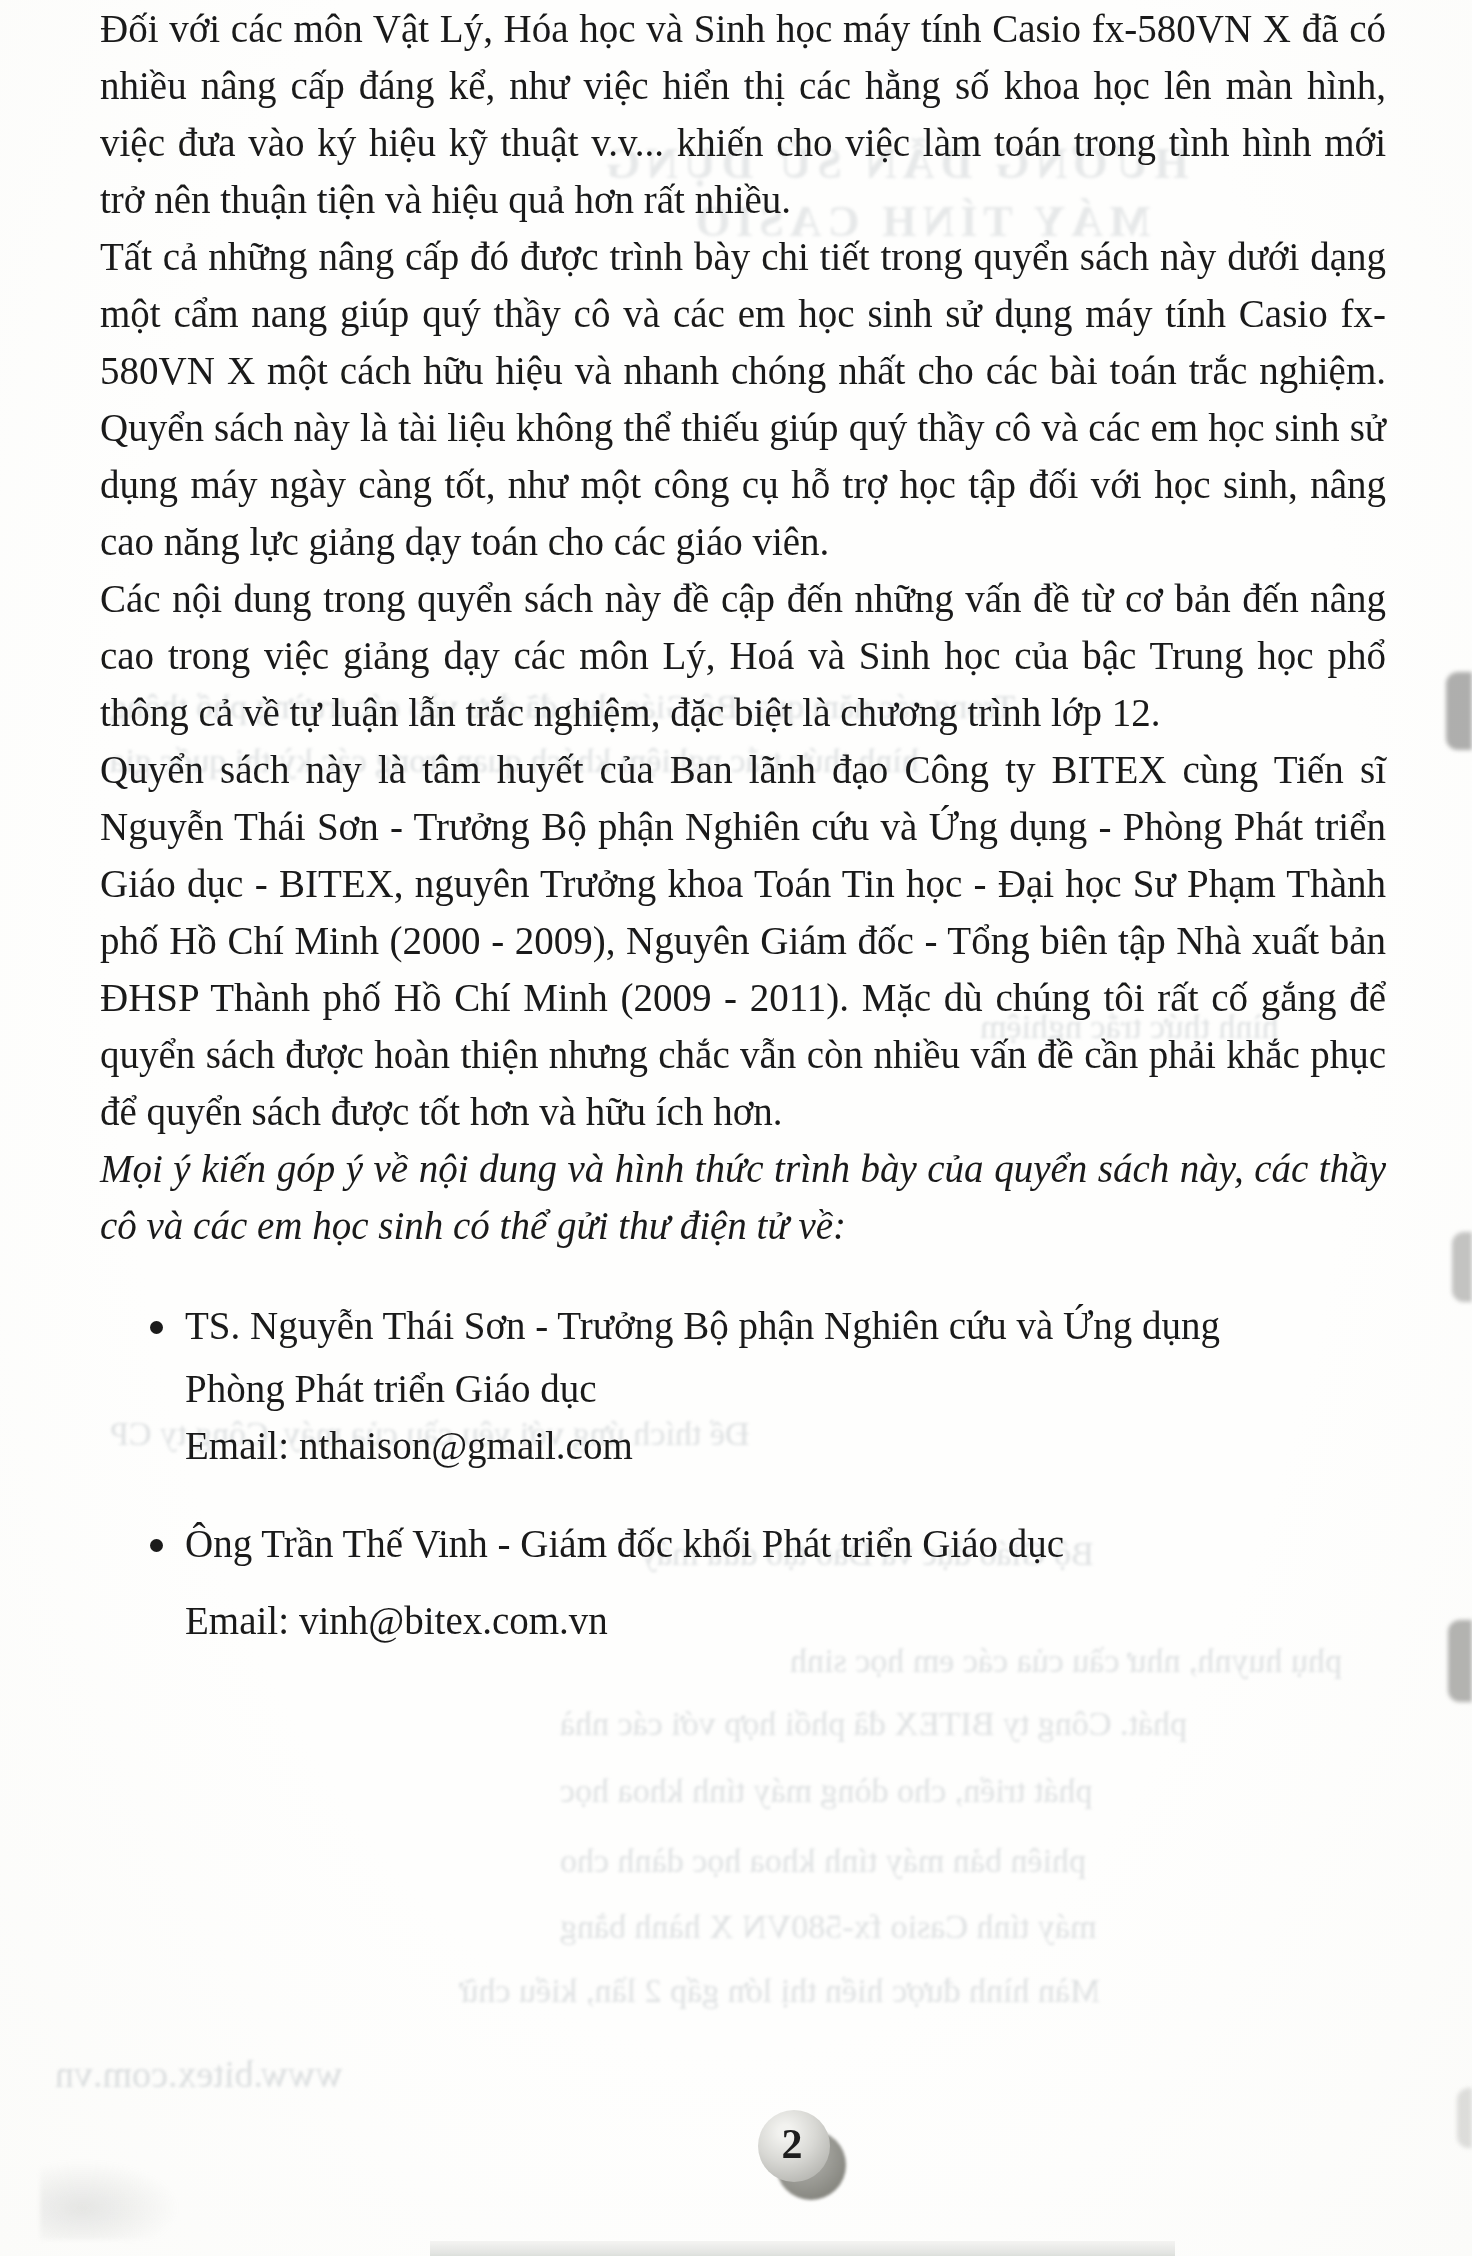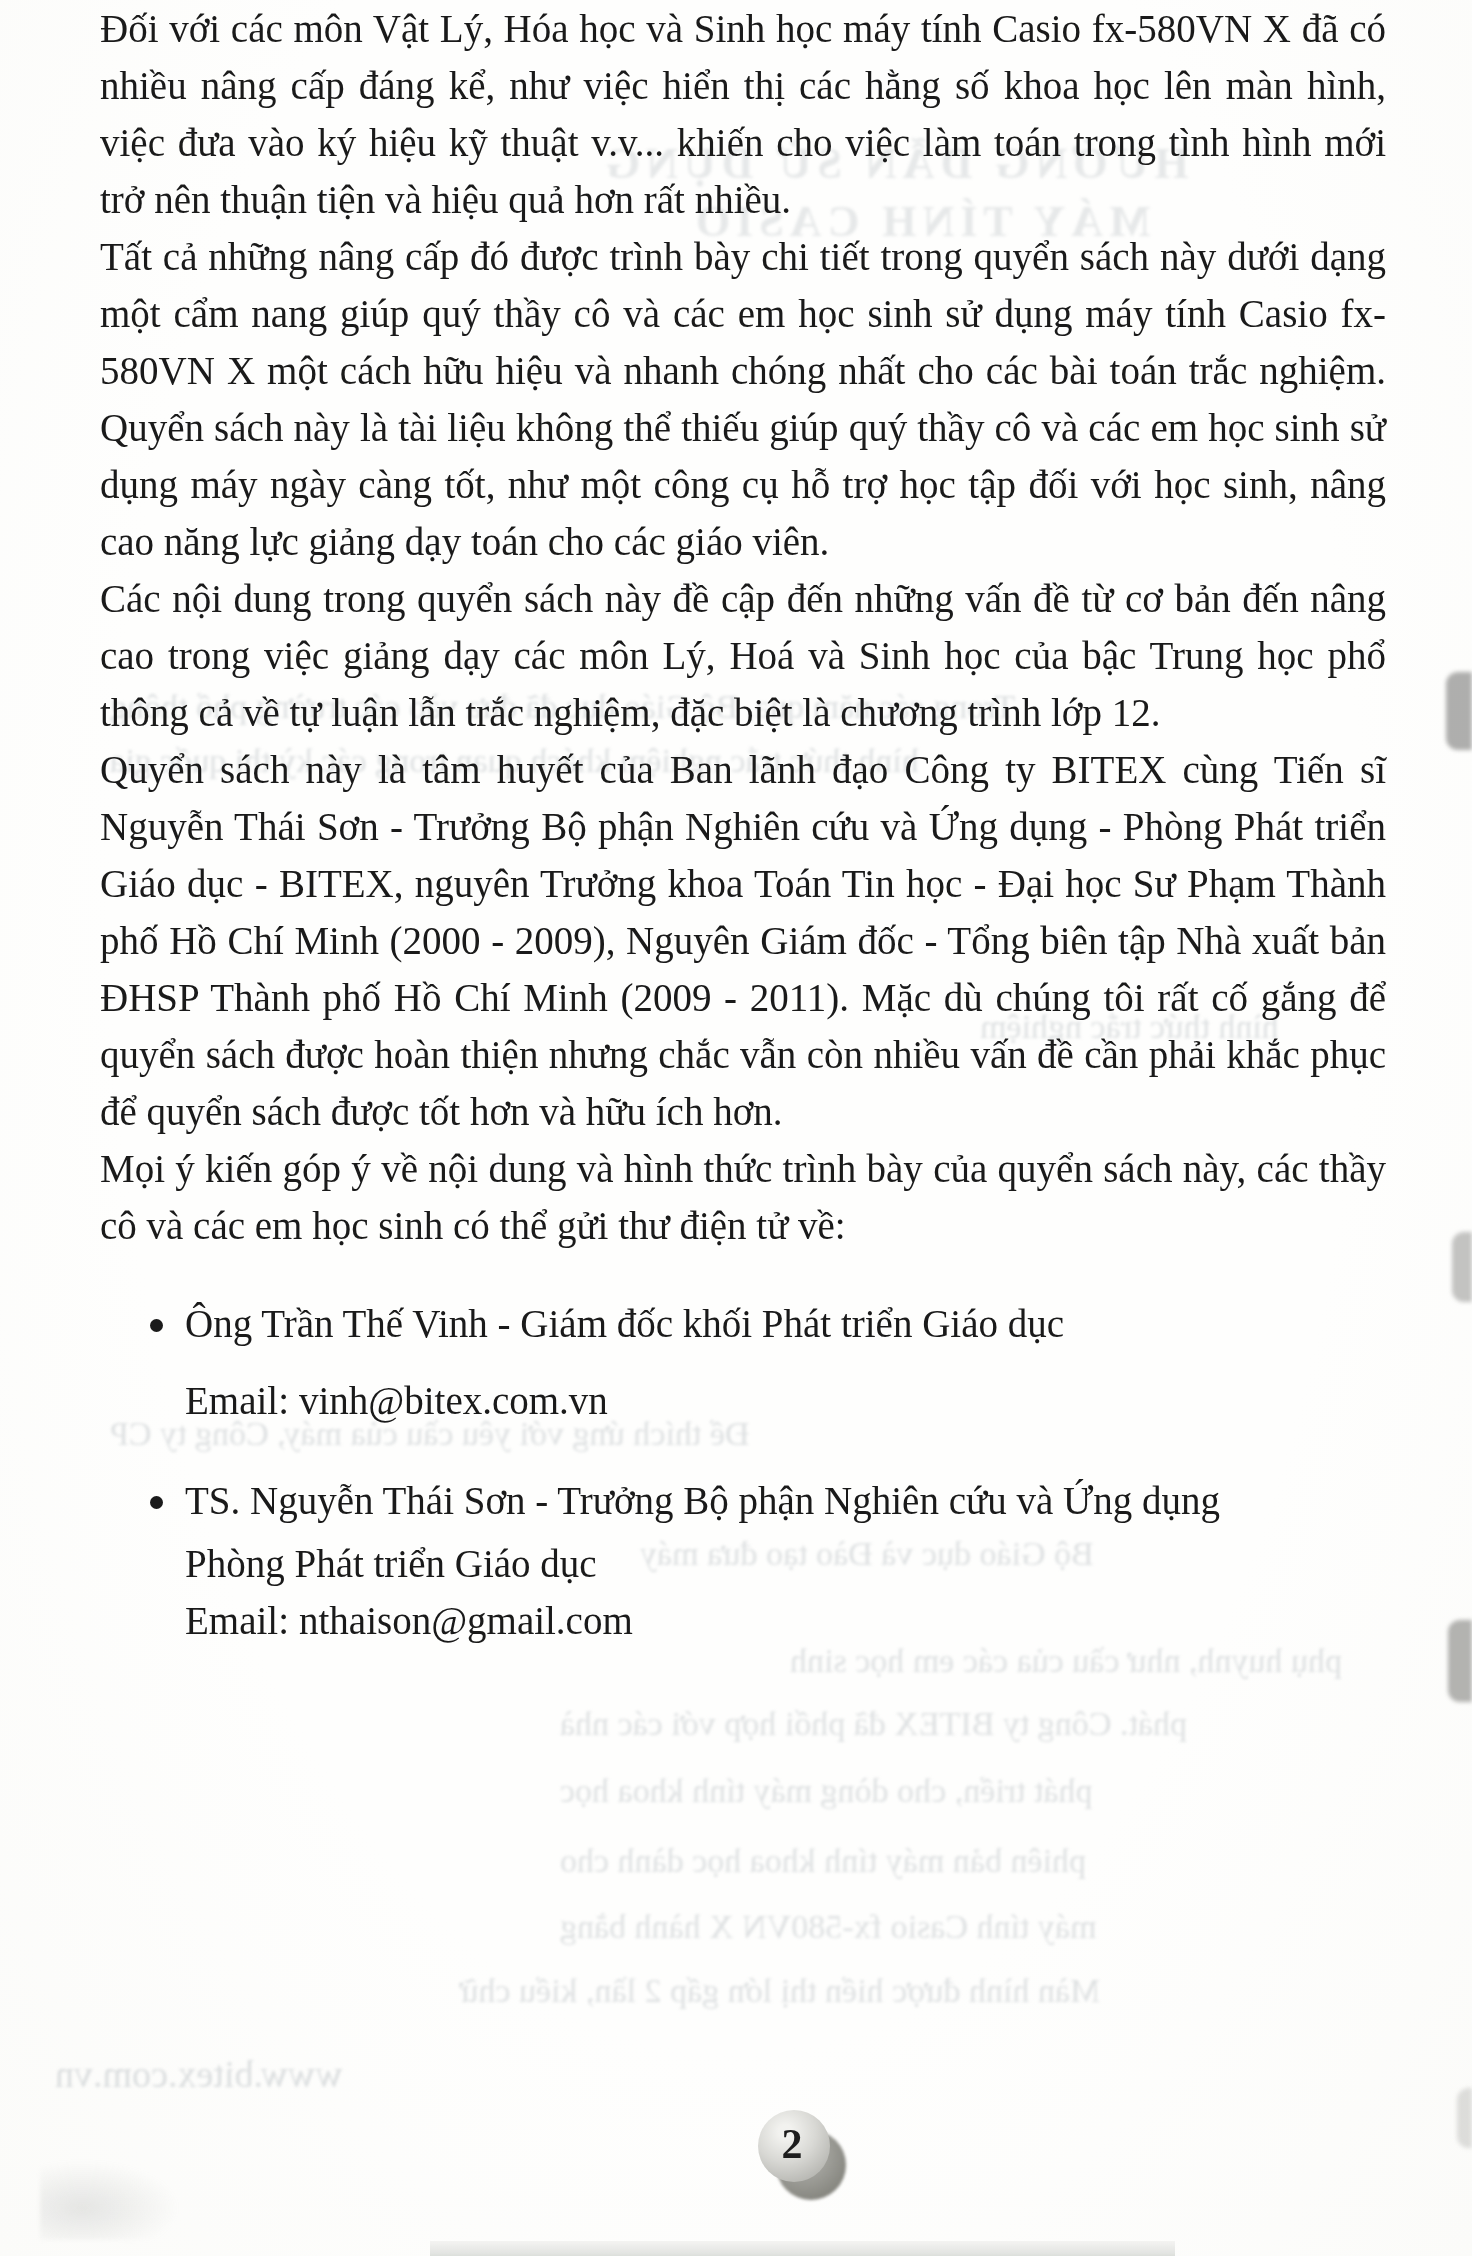--- a/index.html
+++ b/index.html
@@ -21,21 +21,21 @@
     position:absolute;left:100px;right:86px;top:0;
     font-size:39px;line-height:57px;
     text-align:justify;
     color:#1a1a1a;
   }
   .content p{margin:0;}
   .p0{margin-top:196px;}
   .p1{margin-top:34px;font-family:Liberation Serif, serif;}
   .p2{margin-top:30px;font-family:Liberation Serif, serif;}
   .p3{margin-top:44px;}
-  .p4{margin-top:21px;}
+  .p4{margin-top:21px;font-style:italic;}
   .contact{position:relative;padding-left:85px;text-align:left;}
   .contact-1{margin-top:41px;}
   .contact-2{margin-top:43px;}
   .dot{
     position:absolute;left:50px;top:24px;
     width:13px;height:13px;border-radius:50%;
     background:#1b1b1b;
   }
   .contact-line{font-size:39px;line-height:57px;}
   .line2{margin-top:6px;}
@@ -116,34 +116,34 @@
     <div class="bleed-line" style="left:55px;top:2052px;font-size:38px;opacity:.6;">www.bitex.com.vn</div>
   </div>
 
   <div class="content">
     <p class="p0">Đối với các môn Vật Lý, Hóa học và Sinh học máy tính Casio fx-580VN X đã có nhiều nâng cấp đáng kể, như việc hiển thị các hằng số khoa học lên màn hình, việc đưa vào ký hiệu kỹ thuật v.v... khiến cho việc làm toán trong tình hình mới trở nên thuận tiện và hiệu quả hơn rất nhiều.</p>
     <p class="p1">Tất cả những nâng cấp đó được trình bày chi tiết trong quyển sách này dưới dạng một cẩm nang giúp quý thầy cô và các em học sinh sử dụng máy tính Casio fx-580VN X một cách hữu hiệu và nhanh chóng nhất cho các bài toán trắc nghiệm. Quyển sách này là tài liệu không thể thiếu giúp quý thầy cô và các em học sinh sử dụng máy ngày càng tốt, như một công cụ hỗ trợ học tập đối với học sinh, nâng cao năng lực giảng dạy toán cho các giáo viên.</p>
     <p class="p2">Các nội dung trong quyển sách này đề cập đến những vấn đề từ cơ bản đến nâng cao trong việc giảng dạy các môn Lý, Hoá và Sinh học của bậc Trung học phổ thông cả về tự luận lẫn trắc nghiệm, đặc biệt là chương trình lớp 12.</p>
     <p class="p3">Quyển sách này là tâm huyết của Ban lãnh đạo Công ty BITEX cùng Tiến sĩ Nguyễn Thái Sơn - Trưởng Bộ phận Nghiên cứu và Ứng dụng - Phòng Phát triển Giáo dục - BITEX, nguyên Trưởng khoa Toán Tin học - Đại học Sư Phạm Thành phố Hồ Chí Minh (2000 - 2009), Nguyên Giám đốc - Tổng biên tập Nhà xuất bản ĐHSP Thành phố Hồ Chí Minh (2009 - 2011). Mặc dù chúng tôi rất cố gắng để quyển sách được hoàn thiện nhưng chắc vẫn còn nhiều vấn đề cần phải khắc phục để quyển sách được tốt hơn và hữu ích hơn.</p>
     <p class="p4">Mọi ý kiến góp ý về nội dung và hình thức trình bày của quyển sách này, các thầy cô và các em học sinh có thể gửi thư điện tử về:</p>
 
-    <div class="contact contact-1">
-      <span class="dot"></span>
-      <div class="contact-line">Ông Trần Thế Vinh - Giám đốc khối Phát triển Giáo dục</div>
-      <div class="contact-line email-line-1">
-        <span class="email-label">Email:</span><span>vinh@bitex.com.vn</span>
-      </div>
-    </div>
-
     <div class="contact contact-2">
       <span class="dot"></span>
       <div class="contact-line">TS. Nguyễn Thái Sơn - Trưởng Bộ phận Nghiên cứu và Ứng dụng</div>
       <div class="contact-line line2">Phòng Phát triển Giáo dục</div>
       <div class="contact-line">
         <span class="email-label email-label-wide">Email:</span><span>nthaison@gmail.com</span>
+      </div>
+    </div>
+
+    <div class="contact contact-1">
+      <span class="dot"></span>
+      <div class="contact-line">Ông Trần Thế Vinh - Giám đốc khối Phát triển Giáo dục</div>
+      <div class="contact-line email-line-1">
+        <span class="email-label">Email:</span><span>vinh@bitex.com.vn</span>
       </div>
     </div>
   </div>
 
   <div class="badge">
     <div class="badge-shadow"></div>
     <div class="badge-circle">
       <span class="badge-num">2</span>
     </div>
   </div>

